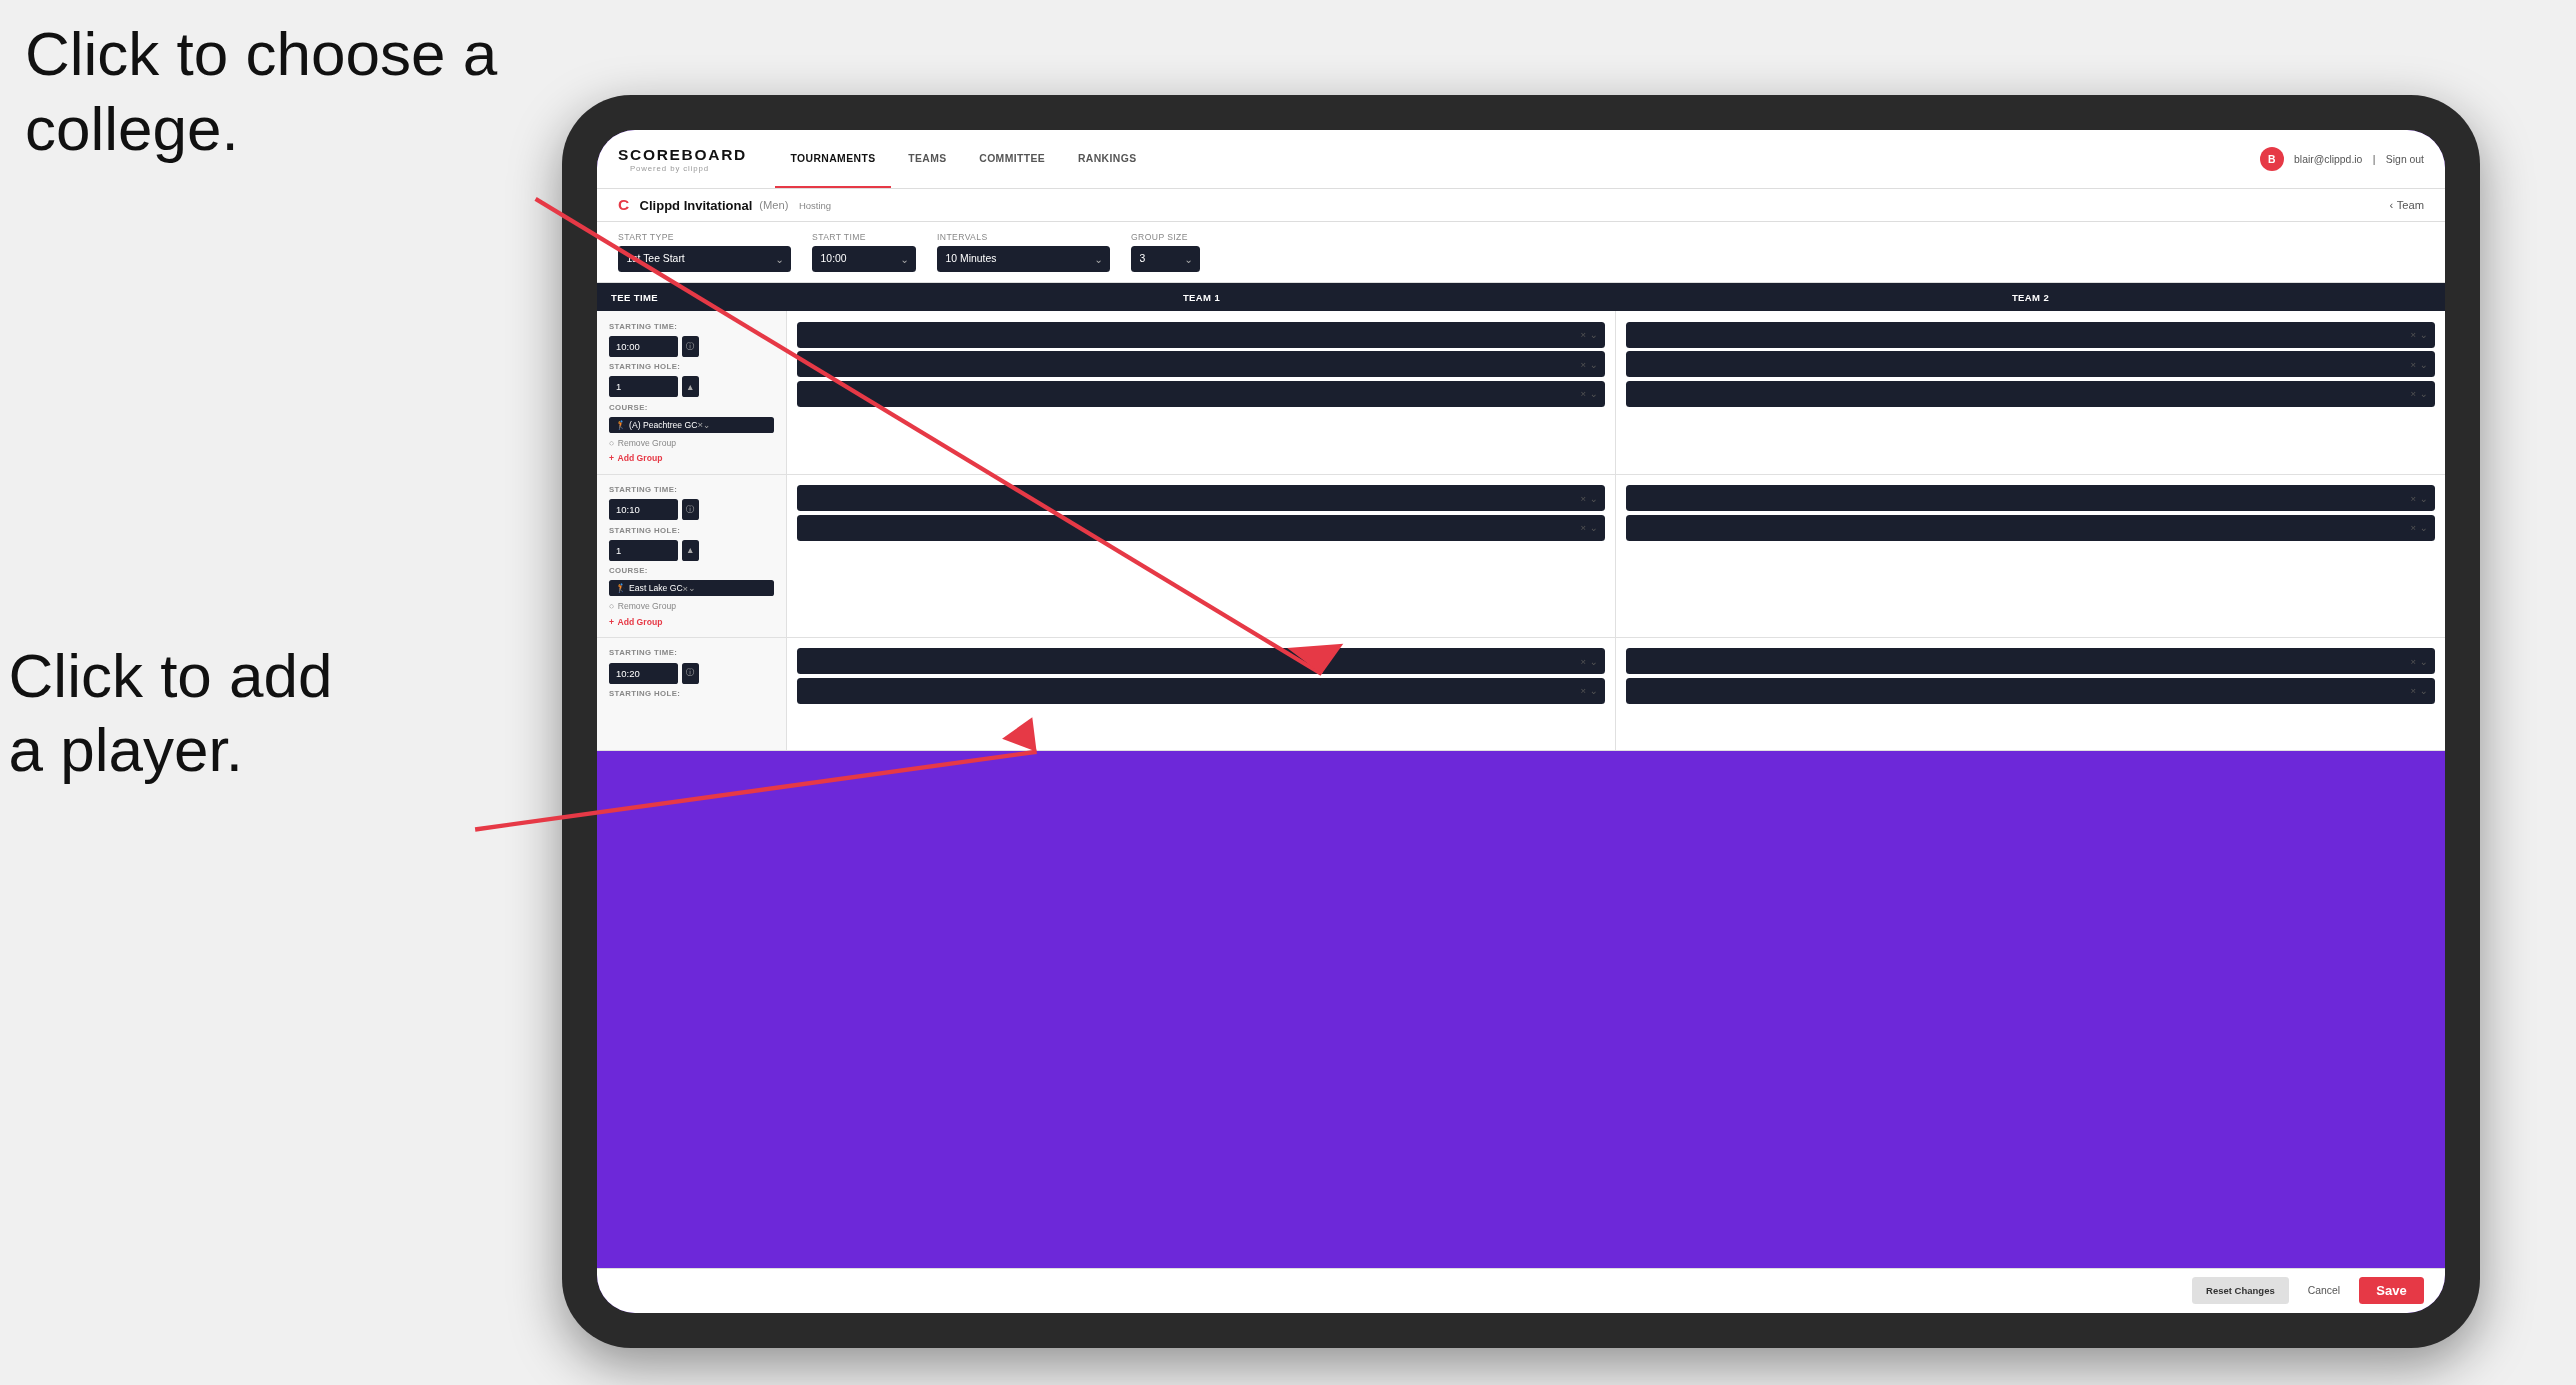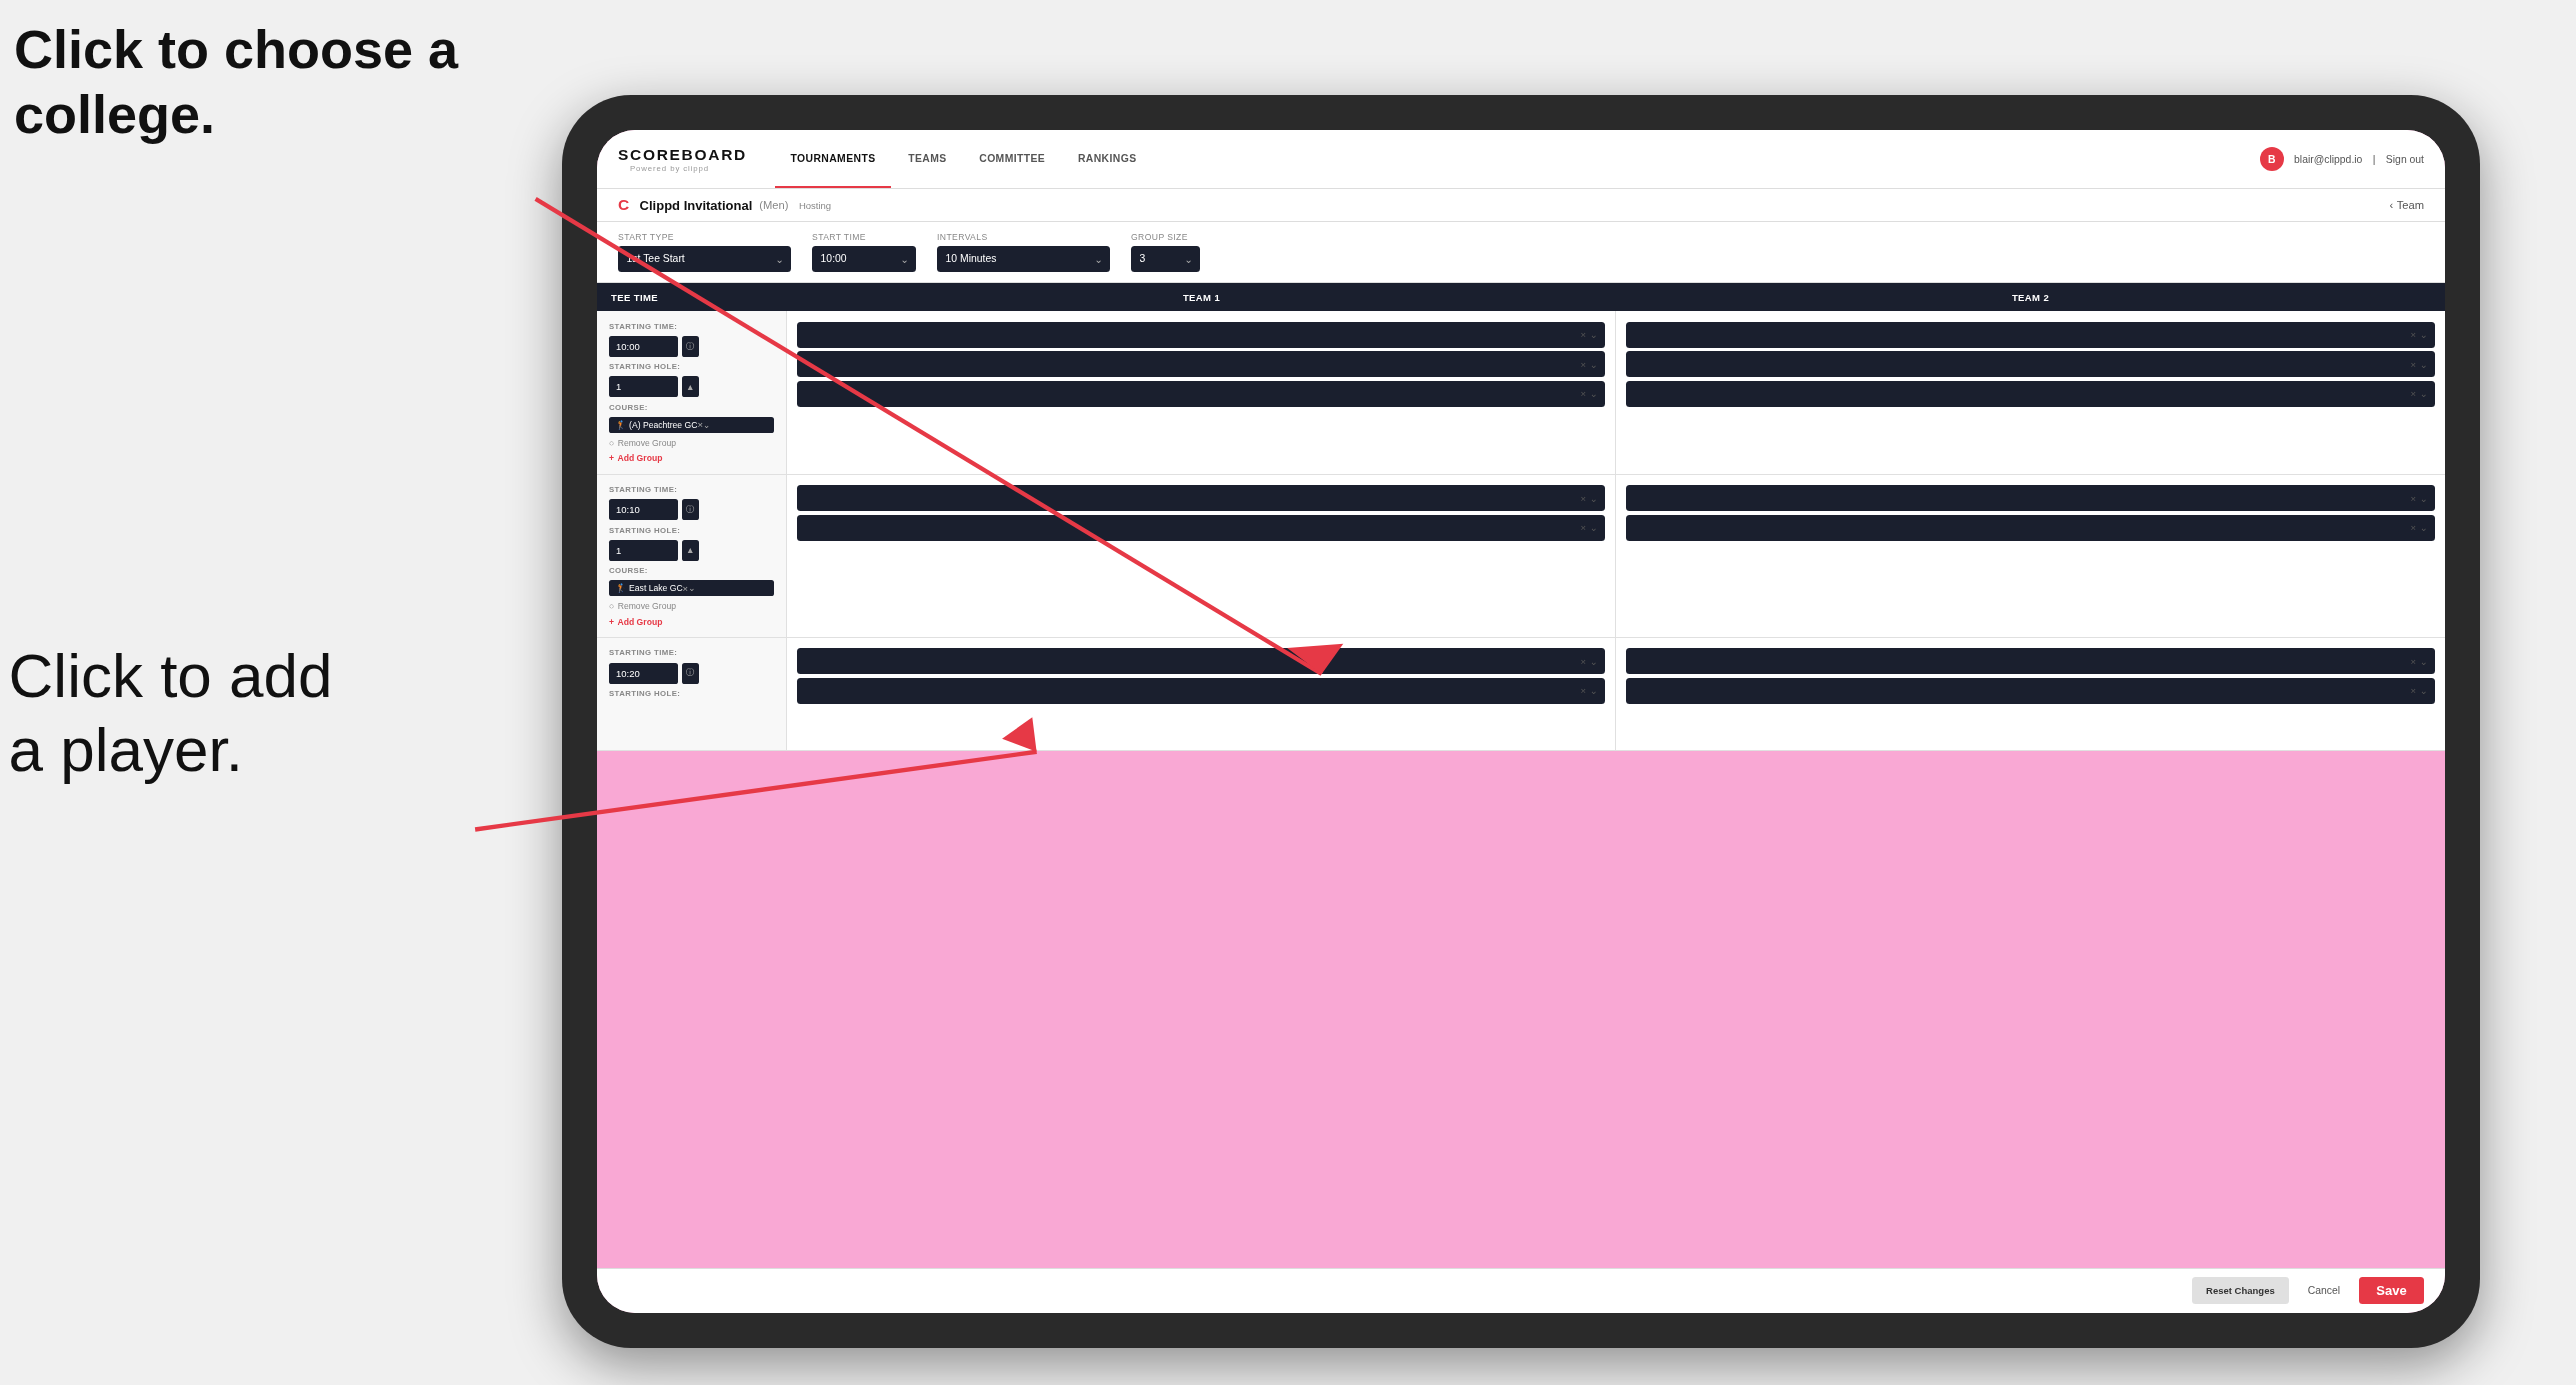--- a/index.html
+++ b/index.html
@@ -9,23 +9,23 @@
       width: 2576px;
       height: 1386px;
       position: relative;
       overflow: hidden;
     }
 
     
     .annotation-top {
       position: absolute;
       top: 17.3px;
-      left: 14px;
-      font-size: 54px;
-      font-weight: 700;
+      left: 25px;
+      font-size: 62px;
+      font-weight: 400;
       color: #111;
       line-height: 1.2;
       z-index: 10;
     }
     .annotation-mid {
       position: absolute;
       top: 639px;
       left: 8.6px;
       font-size: 62px;
       font-weight: 400;
@@ -54,21 +54,21 @@
       height: 1253px;
       background: #2a2a2a;
       border-radius: 69px;
       padding: 35px;
       box-shadow: 0 17.3px 52px rgba(0,0,0,0.4);
     }
 
     .tablet-screen {
       width: 100%;
       height: 100%;
-      background: #f9a8d4;
+      background: #6d28d9;
       border-radius: 38px;
       overflow: hidden;
       display: flex;
       flex-direction: column;
     }
 
     
     .app-header {
       background: #fff;
       border-bottom: 0.9px solid #ddd;

